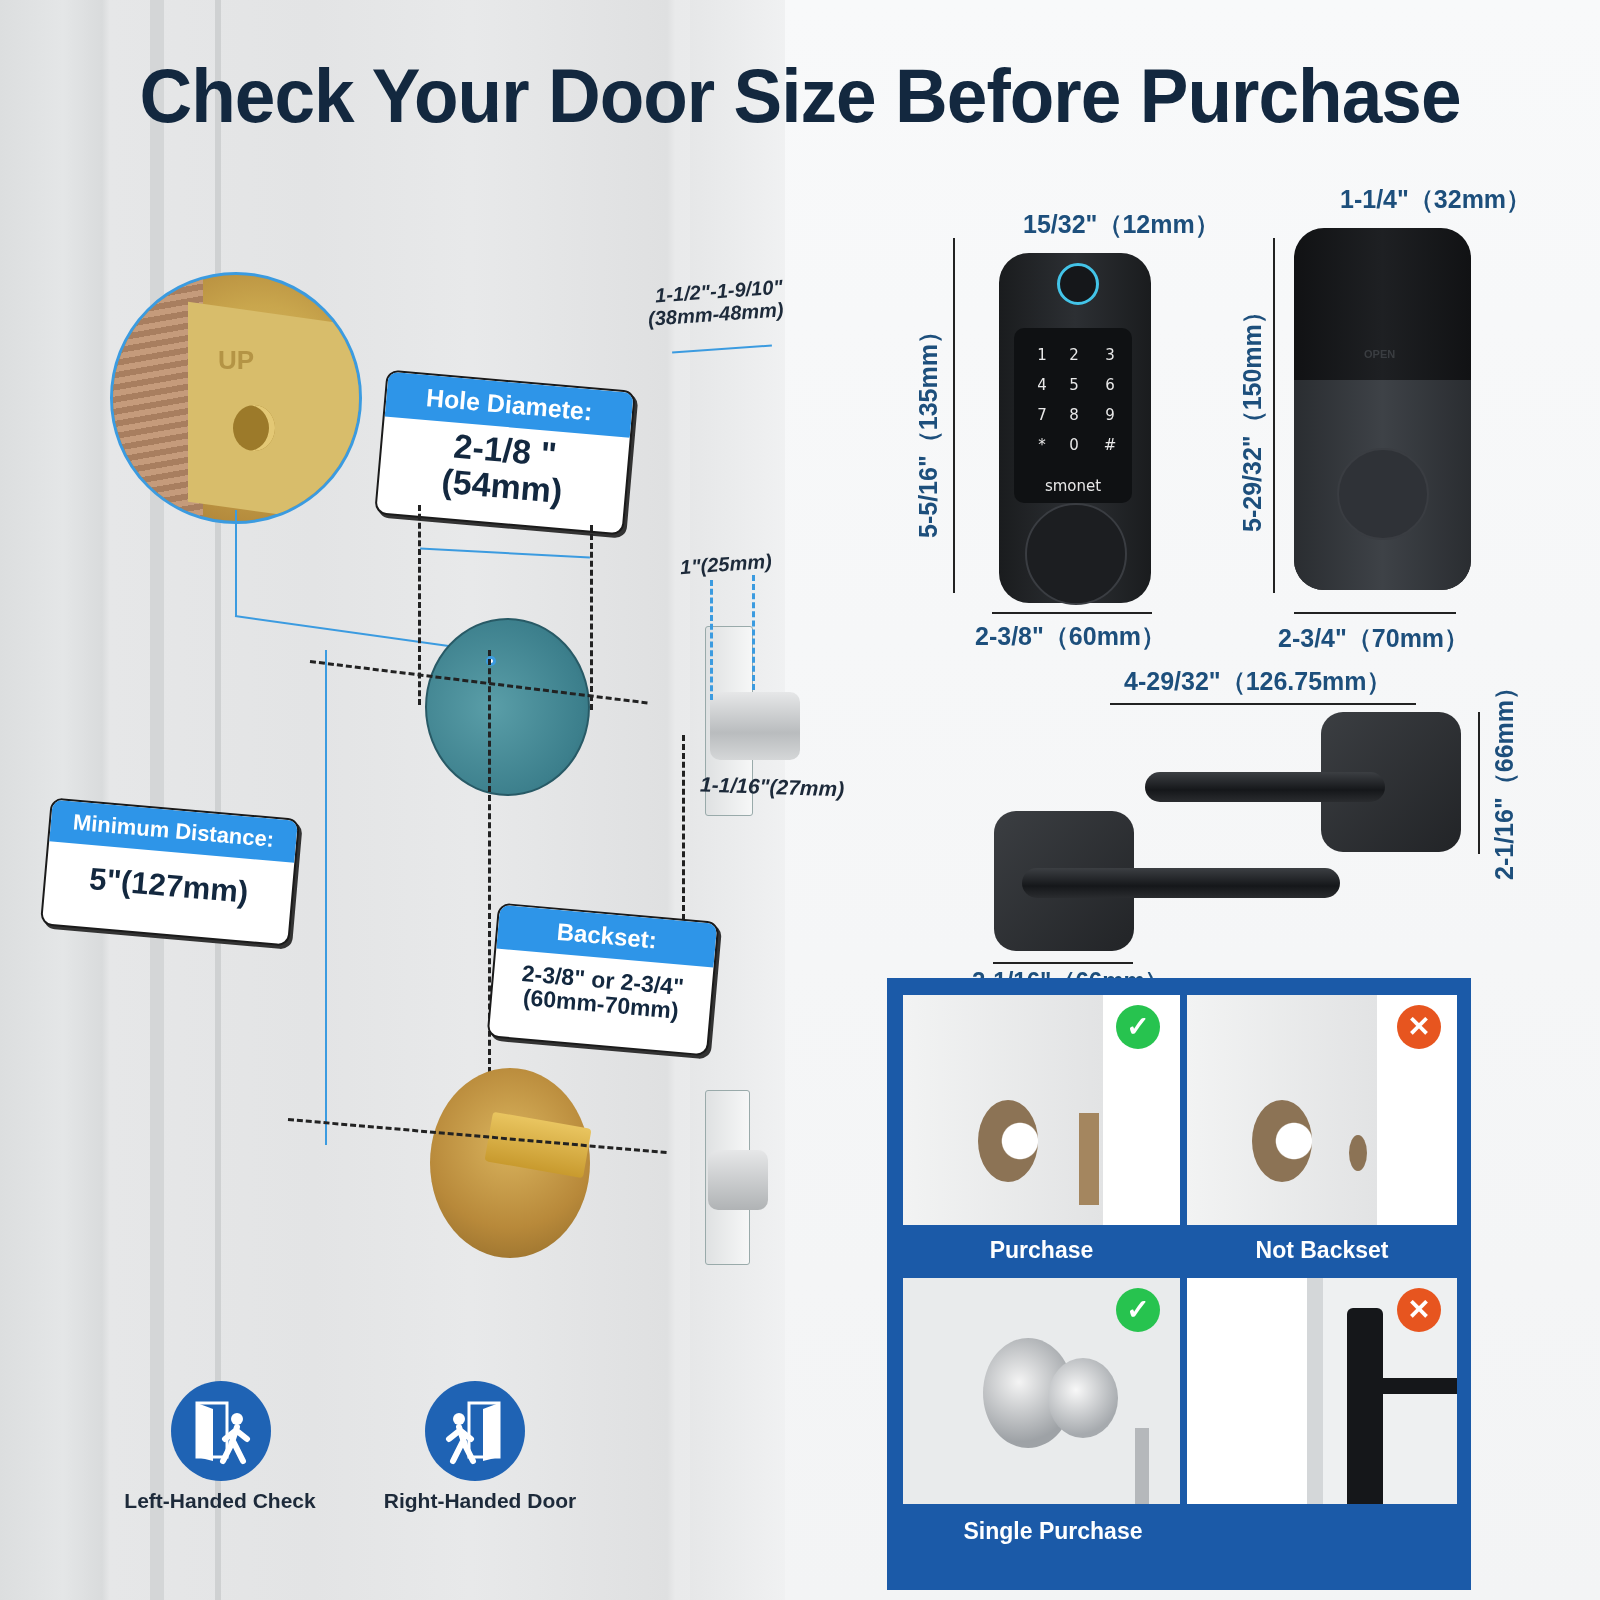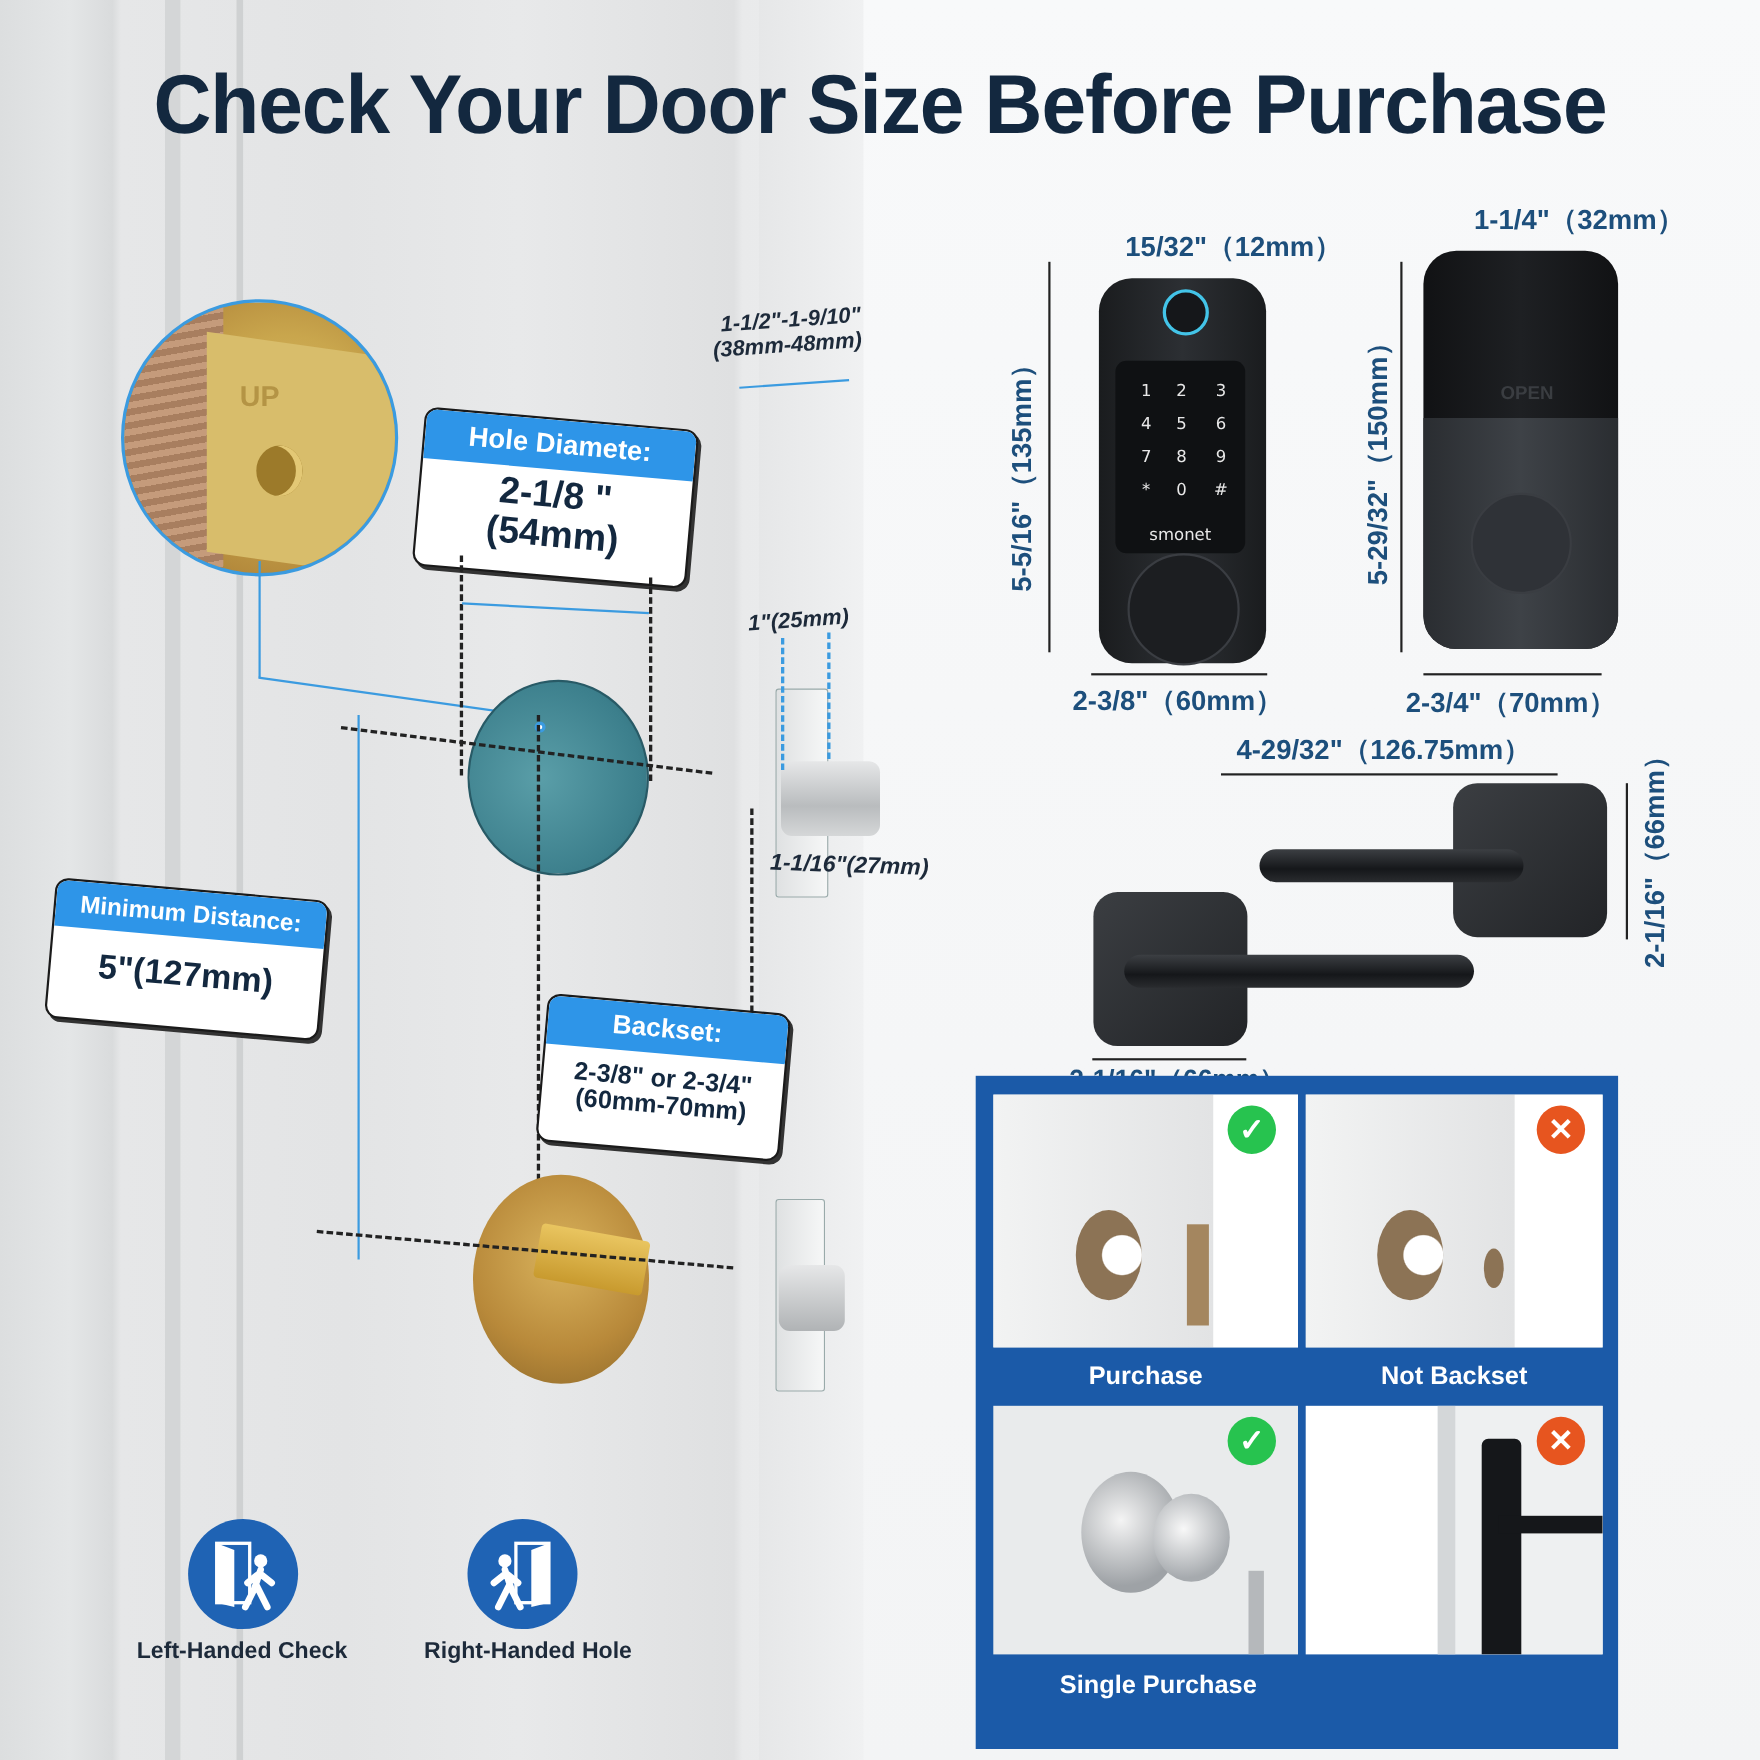--- a/index.html
+++ b/index.html
@@ -119,21 +119,21 @@
 </div>
 <div class="hand-label" style="left:90px;top:1489px">Left-Handed Check</div>
 <div class="hand-icon" style="left:425px;top:1381px">
   <svg width="100" height="100" viewBox="0 0 100 100">
       <rect x="44" y="22" width="30" height="54" fill="none" stroke="#fff" stroke-width="3"></rect>
       <polygon points="74,22 58,28 58,80 74,76" fill="#fff"></polygon>
       <circle cx="34" cy="38" r="6" fill="#fff"></circle>
       <path d="M34 46 L40 64 L48 80 M38 60 L28 80 M36 50 L46 58 M34 50 L24 58" stroke="#fff" stroke-width="6" fill="none" stroke-linecap="round"></path>
     </svg>
 </div>
-<div class="hand-label" style="left:350px;top:1489px">Right-Handed Hole</div>
+<div class="hand-label" style="left:350px;top:1489px">Right-Handed Door</div>
 
 <div class="dim" style="left:1023px;top:208px;font-size:25px">15/32"（12mm）</div>
 <div class="vdim" style="left:912px;top:538px;font-size:25px">5-5/16"（135mm）</div>
 <div class="arrow-v" style="left:953px;top:238px;height:355px"></div>
 <div class="lock" style="left:999px;top:253px;width:152px;height:350px">
   <div class="fp"></div>
   <div class="keypad">
     <span class="k" style="left:18px;top:18px">1</span>
     <span class="k" style="left:50px;top:18px">2</span>
     <span class="k" style="left:86px;top:18px">3</span>
@@ -150,21 +150,21 @@
   </div>
   <div class="cyl" style="left:26px;top:250px;width:102px;height:102px"></div>
 </div>
 <div class="arrow-h" style="left:992px;top:612px;width:160px"></div>
 <div class="dim" style="left:975px;top:620px;font-size:25px">2-3/8"（60mm）</div>
 
 <div class="dim" style="left:1340px;top:183px;font-size:25px">1-1/4"（32mm）</div>
 <div class="vdim" style="left:1236px;top:532px;font-size:25px">5-29/32"（150mm）</div>
 <div class="arrow-v" style="left:1273px;top:238px;height:355px"></div>
 <div class="lock" style="left:1294px;top:228px;width:177px;height:362px;background:linear-gradient(90deg,#111214,#1e2023 50%,#111214)">
-  <div style="position:absolute;left:70px;top:120px;font-size:17px;color:#3a3d41;font-weight:bold">OPEN</div>
+  <div style="position:absolute;left:70px;top:120px;font-size:11px;color:#3a3d41;font-weight:bold">OPEN</div>
   <div class="back-lower"></div>
   <div class="cyl" style="left:43px;top:220px;width:92px;height:92px;background:#2f3237"></div>
 </div>
 <div class="arrow-h" style="left:1294px;top:612px;width:162px"></div>
 <div class="dim" style="left:1278px;top:622px;font-size:25px">2-3/4"（70mm）</div>
 
 <div class="dim" style="left:1124px;top:665px;font-size:25px">4-29/32"（126.75mm）</div>
 <div class="arrow-h" style="left:1110px;top:703px;width:306px"></div>
 <div class="rose" style="left:1321px;top:712px"></div>
 <div class="lever" style="left:1145px;top:772px;width:240px"></div>

